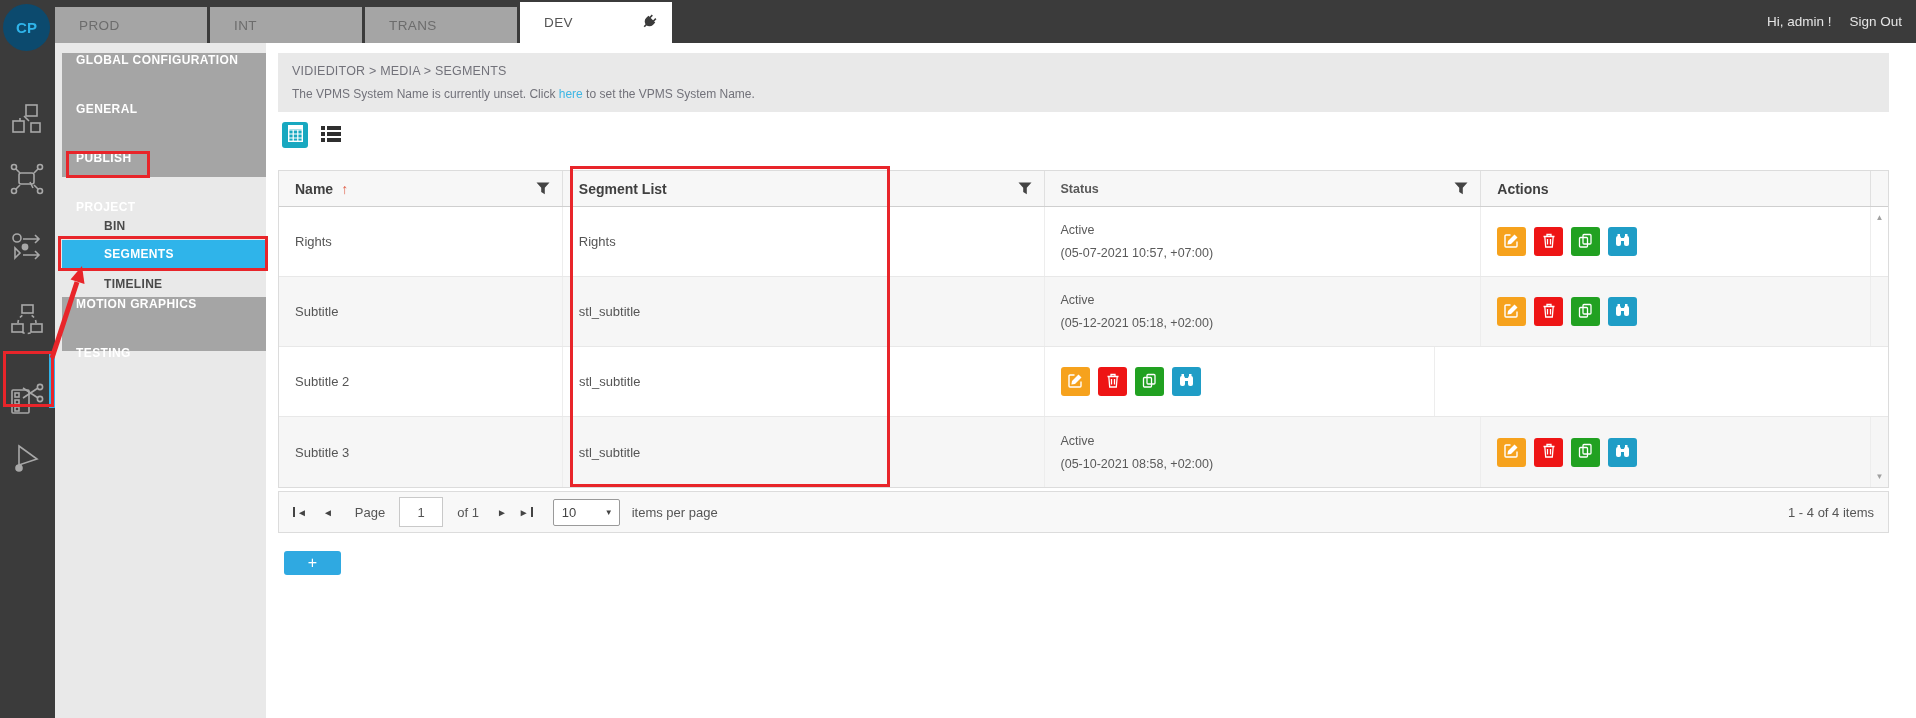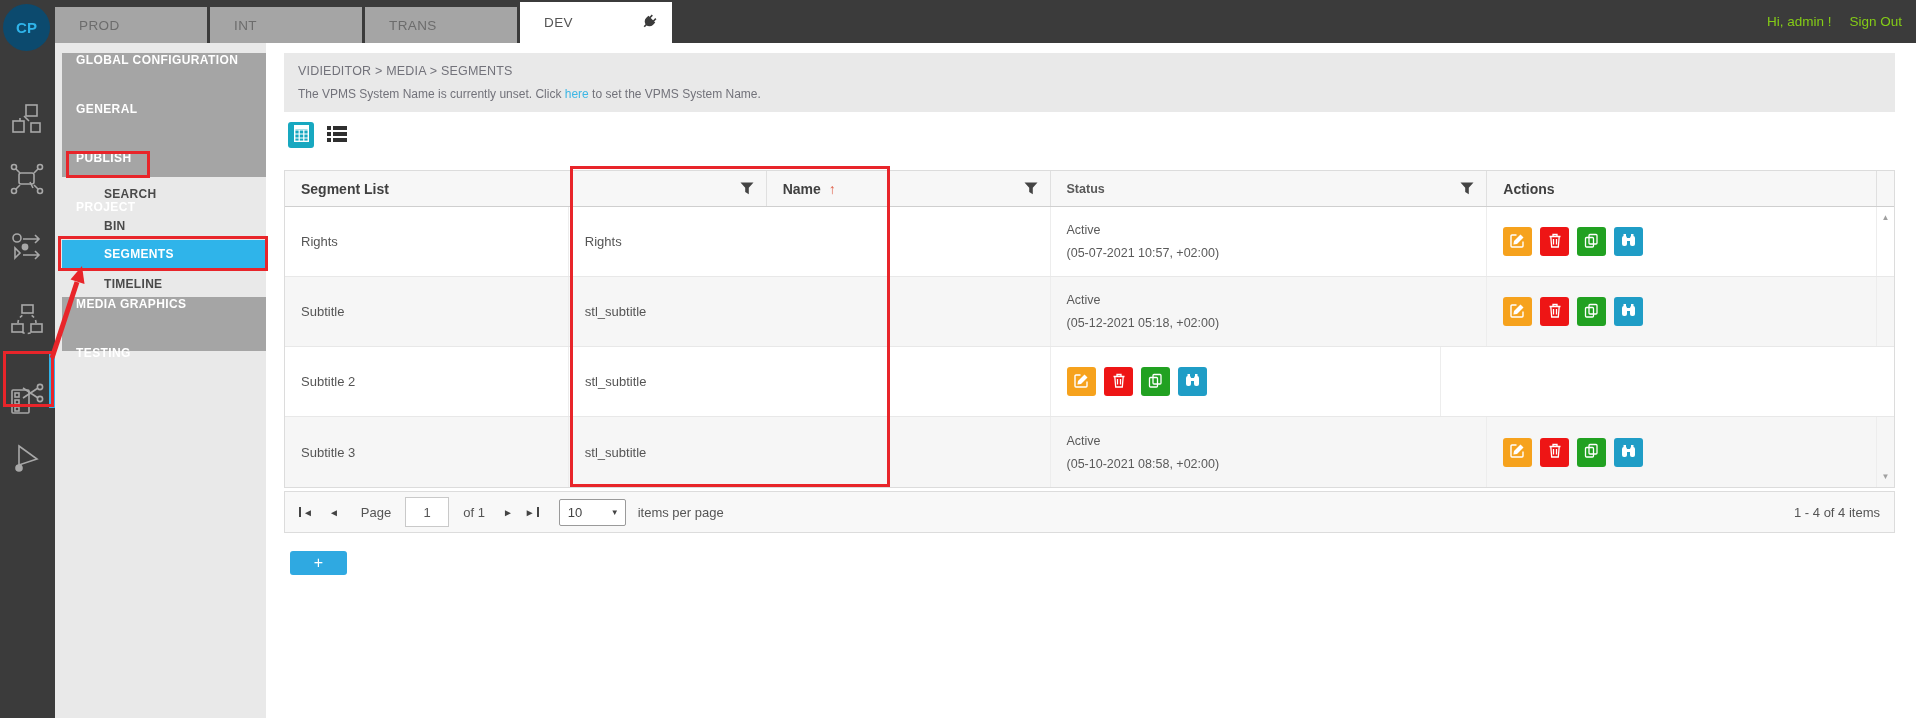--- a/index.html
+++ b/index.html
@@ -11,21 +11,21 @@
   .topbar { position:absolute; left:0; top:0; width:1916px; height:43px; background:#3b3b3b; z-index:20; }
   .logo { position:absolute; left:3px; top:4px; width:47px; height:47px; border-radius:50%;
           background:#0c4a6e; color:#2fb4ea; font-size:15px; font-weight:bold;
           display:flex; align-items:center; justify-content:center; z-index:25; }
   .tabs { position:absolute; left:55px; bottom:0; display:flex; gap:3px; align-items:flex-end; }
   .tab { width:152px; height:36px; background:#a5a5a5; color:#6c6c6c; font-size:13.5px; font-weight:400;
          letter-spacing:.4px; display:flex; align-items:center; padding-left:24px; cursor:pointer; }
   .tab.active { background:#fff; color:#555; height:41px; padding-right:14px; }
   .tab.active .tab-label { flex:1; }
   .userbox { position:absolute; right:14px; top:0; height:43px; display:flex; gap:18px;
-             align-items:center; color:#84cc16; font-size:13.5px; }
+             align-items:center; color:#e5e5e5; font-size:13.5px; }
 
   
   .rail { position:absolute; left:0; top:43px; width:55px; height:675px; background:#3b3b3b; z-index:10; }
   .rail-icon { position:absolute; left:8px; width:38px; height:38px; display:flex;
                align-items:center; justify-content:center; cursor:pointer; }
   .rail-icon svg { stroke:#a8a8a8; fill:none; stroke-width:1.6; }
   .rail-indicator { position:absolute; left:49px; top:309px; width:6px; height:56px; background:#2fb4ea; }
 
   
   .nav { position:absolute; left:55px; top:43px; width:211px; height:675px; background:#e9e9e9; z-index:5; }
@@ -35,21 +35,21 @@
                          letter-spacing:.4px; cursor:pointer; }
   .nav-sub { position:absolute; left:7px; width:204px; display:flex; align-items:center;
              padding-left:42px; color:#4a4a4a; font-size:12px; font-weight:600; letter-spacing:.3px; cursor:pointer; }
   .nav-sub.selected { background:#2fb4ea; color:#fff; }
 
   
   .ann { position:absolute; border:3px solid #e8252a; z-index:40; pointer-events:none; }
   .ann-arrow { position:absolute; left:0; top:0; width:1916px; height:718px; z-index:40; pointer-events:none; }
 
   
-  .content { position:absolute; left:266px; top:43px; width:1650px; height:487px; background:#fff; }
+  .content { position:absolute; left:260px; top:43px; width:1650px; height:487px; background:#fff; }
   .crumb-panel { position:absolute; left:18px; top:10px; width:1611px; height:59px; background:#e9e9e9;
                  display:flex; flex-direction:column; justify-content:space-around; padding:6px 14px; }
   .crumb { color:#72727a; font-size:12.5px; letter-spacing:.2px; }
   .notice { color:#72727a; font-size:12px; }
   .notice a { color:#3db6e4; text-decoration:none; cursor:pointer; }
 
   .grid-btn { position:absolute; left:22px; top:79px; width:26px; height:26px; background:#18a8c0;
               border-radius:3px; display:flex; align-items:center; justify-content:center; cursor:pointer; }
   .list-btn { position:absolute; left:60px; top:82px; width:22px; height:20px; display:flex;
               align-items:center; justify-content:center; cursor:pointer; }
@@ -198,26 +198,25 @@
   </div>
 
   <div class="nav">
     <div class="nav-group" style="top:10px;height:124px;">
       <div class="nav-item">GLOBAL CONFIGURATION</div>
       <div class="nav-item">GENERAL</div>
       <div class="nav-item">PUBLISH</div>
       <div class="nav-item">PROJECT</div>
       <div class="nav-item">MEDIA</div>
     </div>
-    <div class="nav-sub" style="top:136px;height:30px;">SEARCH</div>
     <div class="nav-sub" style="top:168px;height:30px;">BIN</div>
     <div class="nav-sub selected" style="top:197px;height:28px;">SEGMENTS</div>
     <div class="nav-sub" style="top:227px;height:28px;">TIMELINE</div>
     <div class="nav-group" style="top:254px;height:54px;">
-      <div class="nav-item">MEDIA GRAPHICS</div>
+      <div class="nav-item">MOTION GRAPHICS</div>
       <div class="nav-item">TESTING</div>
     </div>
   </div>
 
   <div class="content">
     <div class="crumb-panel">
       <div class="crumb">VIDIEDITOR &gt; MEDIA &gt; SEGMENTS</div>
       <div class="notice"><span>The VPMS System Name is currently unset. Click </span><a>here</a><span> to set the VPMS System Name.</span></div>
     </div>
 
@@ -240,60 +239,60 @@
               <rect x="6" y="7" width="14" height="4"></rect>
               <rect x="0" y="13" width="4" height="4"></rect>
               <rect x="6" y="13" width="14" height="4"></rect>
             </g>
           </svg>
       </span>
     </div>
 
     <div class="grid">
       <div class="g-header">
-        <div class="g-hcell c-seg">
-          <span>Segment List</span>
-          <span class="flex"></span>
-          <span class="funnel">
-              <svg width="14" height="13" viewBox="0 0 14 13">
-                <path d="M0.5 0.5h13L8.8 5.8v6.4L5.2 10V5.8z" fill="#444"></path>
-              </svg>
-            </span>
-        </div>
         <div class="g-hcell c-name">
           <span>Name</span>
           <span class="sort-arrow">↑</span>
           <span class="flex"></span>
           <span class="funnel">
               <svg width="14" height="13" viewBox="0 0 14 13">
                 <path d="M0.5 0.5h13L8.8 5.8v6.4L5.2 10V5.8z" fill="#444"></path>
               </svg>
             </span>
         </div>
+        <div class="g-hcell c-seg">
+          <span>Segment List</span>
+          <span class="flex"></span>
+          <span class="funnel">
+              <svg width="14" height="13" viewBox="0 0 14 13">
+                <path d="M0.5 0.5h13L8.8 5.8v6.4L5.2 10V5.8z" fill="#444"></path>
+              </svg>
+            </span>
+        </div>
         <div class="g-hcell c-status" style="flex-direction:row;align-items:center;gap:0;">
           <span>Status</span>
           <span class="flex"></span>
           <span class="funnel">
               <svg width="14" height="13" viewBox="0 0 14 13">
                 <path d="M0.5 0.5h13L8.8 5.8v6.4L5.2 10V5.8z" fill="#444"></path>
               </svg>
             </span>
         </div>
         <div class="g-hcell c-actions">
           <span>Actions</span>
         </div>
         <div class="g-hcell c-scroll"></div>
       </div>
 
       <div class="g-row">
         <div class="g-cell c-name">Rights</div>
         <div class="g-cell c-seg">Rights</div>
         <div class="g-cell c-status">
           <span>Active</span>
-          <span>(05-07-2021 10:57, +02:00)</span>
+          <span>(05-07-2021 10:57, +07:00)</span>
         </div>
         <div class="g-cell c-actions">
           <button class="act-btn act-edit">
               <span><svg width="15" height="15" viewBox="0 0 15 15">
                   <path d="M13 8.5V13a1 1 0 0 1-1 1H2a1 1 0 0 1-1-1V3a1 1 0 0 1 1-1h4.5" stroke="#fff" stroke-width="1.4" fill="none"></path>
                   <path d="M10.5 1.5l3 3L7 11l-3.6.6L4 8z" fill="#fff"></path>
                 </svg></span>
             </button>
           <button class="act-btn act-delete">
               <span><svg width="14" height="15" viewBox="0 0 14 15">

